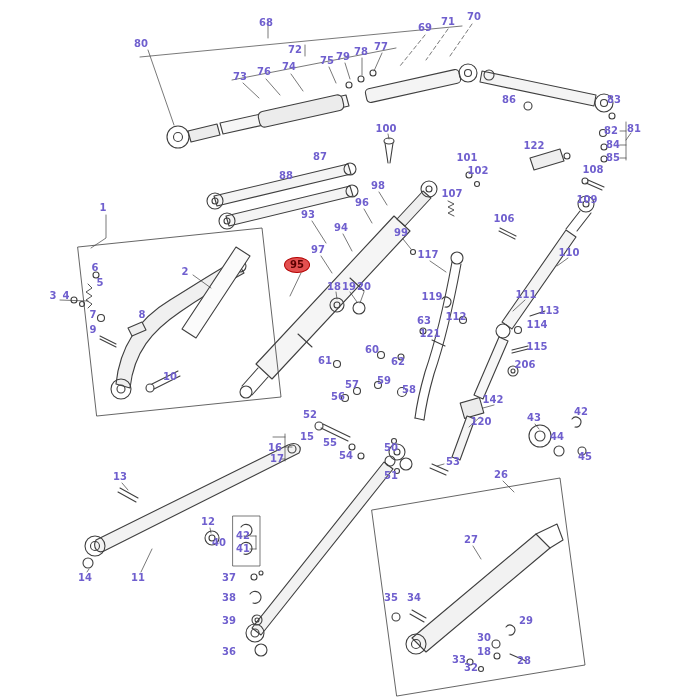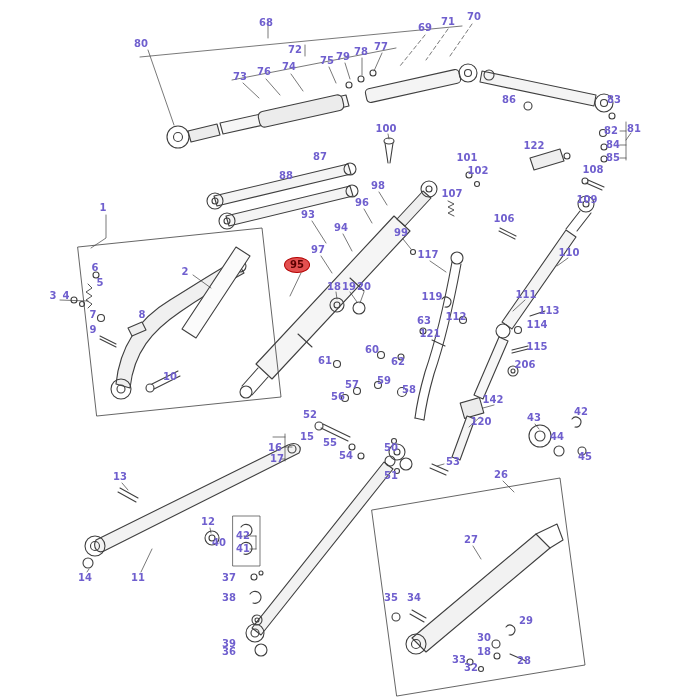--- a/index.html
+++ b/index.html
@@ -391,21 +391,21 @@
       <span class="part-label" style="left: 243px; top: 536px;">42</span>
       <span class="part-label" style="left: 219px; top: 543px;">40</span>
       <span class="part-label" style="left: 243px; top: 549px;">41</span>
       <span class="part-label" style="left: 471px; top: 540px;">27</span>
       <span class="part-label" style="left: 229px; top: 578px;">37</span>
       <span class="part-label" style="left: 85px; top: 578px;">14</span>
       <span class="part-label" style="left: 138px; top: 578px;">11</span>
       <span class="part-label" style="left: 229px; top: 598px;">38</span>
       <span class="part-label" style="left: 391px; top: 598px;">35</span>
       <span class="part-label" style="left: 414px; top: 598px;">34</span>
-      <span class="part-label" style="left: 229px; top: 621px; margin-top: 23px;">39</span>
+      <span class="part-label" style="left: 229px; top: 621px;">39</span>
       <span class="part-label" style="left: 526px; top: 621px;">29</span>
       <span class="part-label" style="left: 484px; top: 638px;">30</span>
       <span class="part-label" style="left: 229px; top: 652px;">36</span>
       <span class="part-label" style="left: 484px; top: 652px;">18</span>
       <span class="part-label" style="left: 459px; top: 660px;">33</span>
       <span class="part-label" style="left: 524px; top: 661px;">28</span>
       <span class="part-label" style="left: 471px; top: 668px;">32</span>
     </div>
 
 </div>

